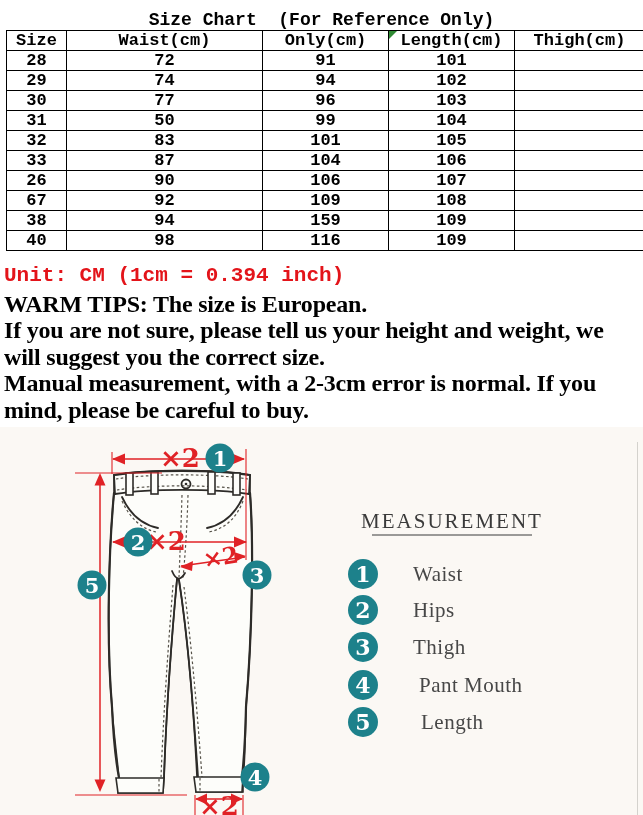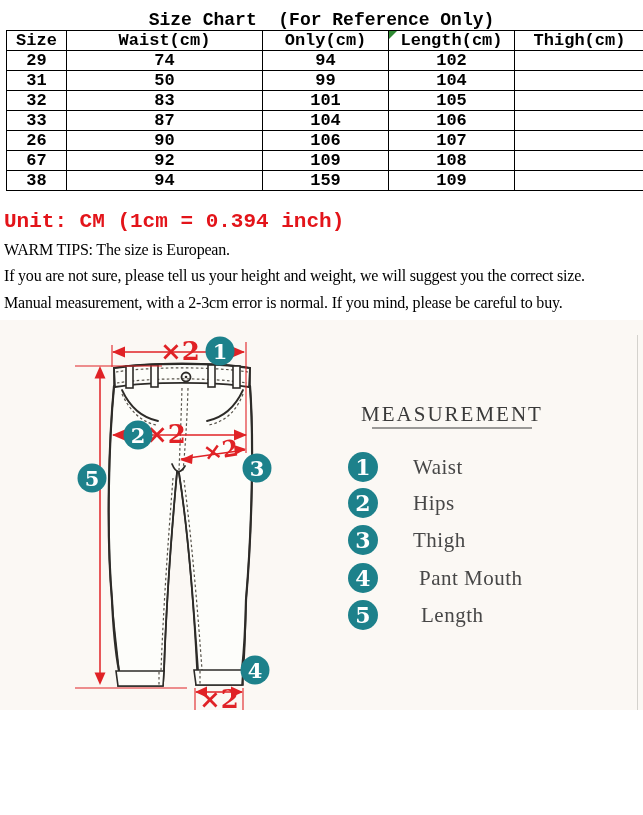--- a/index.html
+++ b/index.html
@@ -11,24 +11,24 @@
 
   table.size-table{border-collapse:collapse;margin-left:6px;table-layout:fixed;width:638px}
   table.size-table th,table.size-table td{
       border:1.7px solid #000;padding:0;height:19px;text-align:center;vertical-align:middle;
       font-family:"Liberation Mono",monospace;font-weight:bold;font-size:17px;color:#000;
       position:relative;overflow:visible}
   col.c0{width:60px} col.c1{width:196px} col.c2{width:126px} col.c3{width:126px} col.c4{width:130px}
   .corner-marker{position:absolute;top:0;left:0;width:8px;height:8px;background:#2f8a33;
       clip-path:polygon(0 0,100% 0,0 100%)}
 
-  .notes{margin:16px 0 0 4px;width:638px}
+  .notes{margin:10px 0 0 4px;width:638px}
   .unit-line{font-family:"Liberation Mono",monospace;font-weight:bold;font-size:21px;
              color:#e3141a;height:30px;line-height:30px;white-space:pre}
-  .tip-line{font-family:"Liberation Serif",serif;font-weight:normal;font-size:16px;color:#000;
+  .tip-line{font-family:"Liberation Serif",serif;font-weight:bold;font-size:24px;color:#000;
             line-height:26.4px;letter-spacing:-0.2px}
 
   svg.diagram{display:block;margin-top:4px}
   .p-solid{stroke:#2d2b28;stroke-width:1.8;fill:none;stroke-linecap:round}
   .p-bold{stroke:#2d2b28;stroke-width:2.2;fill:none;stroke-linecap:round}
   .p-dash{stroke:#565249;stroke-width:1.2;fill:none;stroke-dasharray:2.6 2.4}
   .p-fill{fill:#fdfdfa;stroke:#2d2b28;stroke-width:1.6}
   .red-ln{stroke:#e02226;stroke-width:1.5;fill:none}
   .red-thin{stroke:#e02226;stroke-width:1.1;fill:none}
   .red-fill{fill:#e02226;stroke:none}
@@ -57,27 +57,41 @@
     <tr>
         <th>Size</th>
         <th>Waist(cm)</th>
         <th>Only(cm)</th>
         <th>Length(cm)<span class="corner-marker"></span></th>
         <th>Thigh(cm)</th>
       </tr>
   </thead>
   <tbody>
       <tr>
+        <td>28</td>
+        <td>72</td>
+        <td>91</td>
+        <td>101</td>
+        <td></td>
+      </tr>
+      <tr>
         <td>29</td>
         <td>74</td>
         <td>94</td>
         <td>102</td>
         <td></td>
       </tr>
       <tr>
+        <td>30</td>
+        <td>77</td>
+        <td>96</td>
+        <td>103</td>
+        <td></td>
+      </tr>
+      <tr>
         <td>31</td>
         <td>50</td>
         <td>99</td>
         <td>104</td>
         <td></td>
       </tr>
       <tr>
         <td>32</td>
         <td>83</td>
         <td>101</td>
@@ -102,20 +116,27 @@
         <td>67</td>
         <td>92</td>
         <td>109</td>
         <td>108</td>
         <td></td>
       </tr>
       <tr>
         <td>38</td>
         <td>94</td>
         <td>159</td>
+        <td>109</td>
+        <td></td>
+      </tr>
+      <tr>
+        <td>40</td>
+        <td>98</td>
+        <td>116</td>
         <td>109</td>
         <td></td>
       </tr>
     </tbody>
 </table>
 
 <div class="notes">
   <div class="unit-line">Unit: CM (1cm = 0.394 inch)</div>
   <div class="tip-line">WARM TIPS: The size is European.</div>
   <div class="tip-line">If you are not sure, please tell us your height and weight, we will suggest you the correct size.</div>

